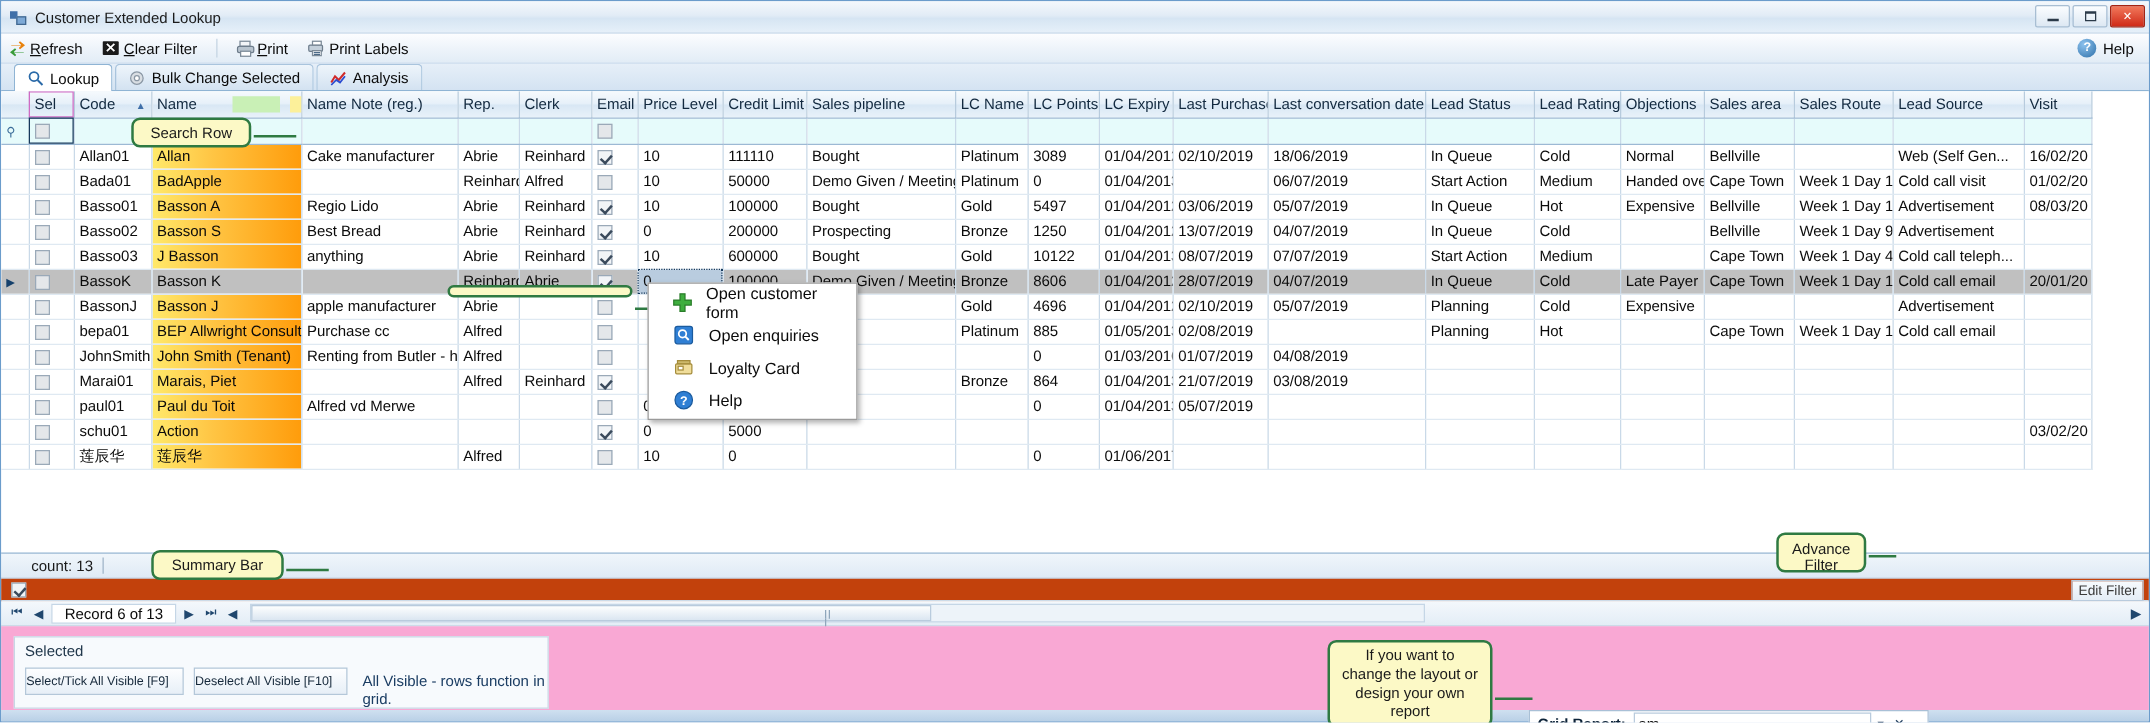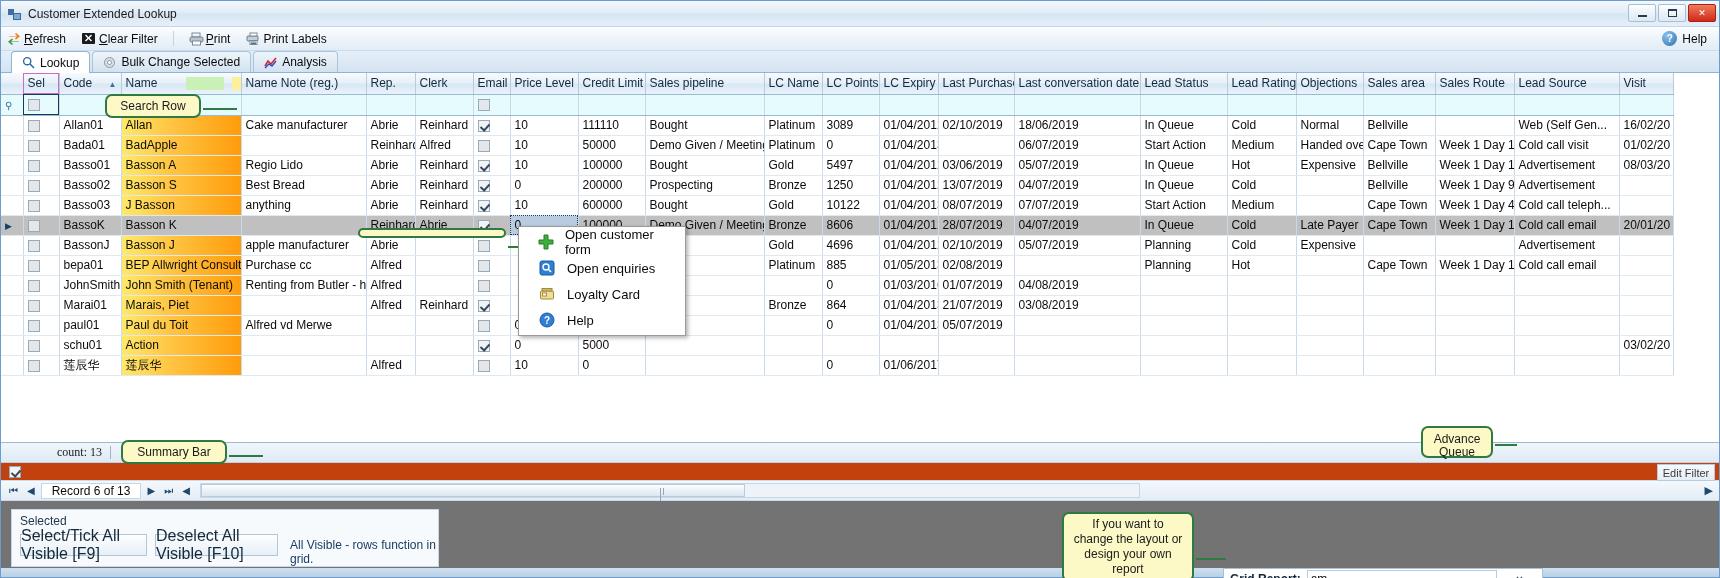--- a/index.html
+++ b/index.html
@@ -154,21 +154,21 @@
   .ctxmenu .row { display:flex; align-items:center; height:26px; padding-left:4px; }
   .ctxmenu .row .gl { width:24px; height:22px; display:flex;align-items:center;justify-content:center; }
   .ctxmenu .row .tx { font-size:13px; margin-left:8px; }
 
   
   .summarybar {
     height:21px; flex:0 0 21px; background: linear-gradient(to bottom,#f0f6fb,#dfeaf5);
     border-top:1px solid #9cb9d4; border-bottom:1px solid #bdd0e2;
     display:flex; align-items:center; position:relative; font-size:12px;
   }
-  .summarybar .count { margin-left:56px; color:#1a1a1a;font-family:Liberation Serif, serif; }
+  .summarybar .count { margin-left:24px; color:#1a1a1a; }
   .summarybar .divider { width:1px;height:13px;background:#9fb4c8;margin-left:8px;}
   .tickrow {
     height:18px; flex:0 0 18px; background:#c2410c; border-bottom:1px solid #cddbe8;
     display:flex; align-items:center; padding-left:8px; position:relative;
   }
   .navbar {
     height:20px; flex:0 0 20px; background: linear-gradient(to bottom,#f4f8fc,#e3edf6);
     display:flex; align-items:center; gap:3px; padding-left:5px; position:relative;
     border-bottom:1px solid #cddbe8;
   }
@@ -187,30 +187,30 @@
   }
   .hscroll .grip { position:absolute; left:49%; top:4px; width:8px; height:7px; }
   .hscroll .grip i { display:block; float:left; width:1px;height:7px;background:#8fa6bb;margin-right:2px;}
   .editfilter {
     position:absolute; right:4px; top:1px; height:17px; width:58px;
     border:1px solid #b9cbdd; background: linear-gradient(to bottom,#f7fafd,#e4edf6);
     font-size:11px; display:flex; align-items:center; justify-content:center; color:#3a3a3a;
   }
   .scrollright { position:absolute; right:6px; color:#20476e; font-size:11px; }
 
-  .bottompanel { flex:1 1 auto; background:#737373; position:relative; }
+  .bottompanel { flex:1 1 auto; background:#f9a8d4; position:relative; }
   .selgroup {
     position:absolute; left:10px; top:8px; width:428px; height:58px;
     border:1px solid #c8d7e5; background:#f7fafd;
   }
   .selgroup .cap { position:absolute; left:8px; top:4px; font-size:12px; color:#22384c; }
   .selgroup .btn {
     position:absolute; top:24px; height:22px; border:1px solid #b4c7d9;
     background: linear-gradient(to bottom,#fdfeff,#e7eff7);
-    font-size:16px; display:flex; align-items:center; justify-content:flex-start; color:#15283a;
+    font-size:10px; display:flex; align-items:center; justify-content:flex-start; color:#15283a;
   }
   .selgroup .b1 { left:8px; width:127px; }
   .selgroup .b2 { left:143px; width:123px; }
   .selgroup .note { position:absolute; left:278px; top:28px; font-size:12px; color:#1b3d63; }
 
   .gridreport {
     position:absolute; left:1222px; top:67px; width:320px; height:22px;
     border:1px solid #a9c0d6; background:#fff; display:flex; align-items:center;
   }
   .gridreport .lbl { font-weight:bold; font-size:12px; margin:0 6px 0 6px; color:#0d2338; }
@@ -836,21 +836,21 @@
       <span>count:</span>
       <span>13</span>
     </span>
     <span class="divider"></span>
     <div class="callout" style="left:120px; top:-3px; width:106px;">
       <span>Summary Bar</span>
       <span class="tail" style="left:106px; top:13px; width:34px;"></span>
     </div>
     <div class="callout" style="left:1420px; top:-17px; width:72px; line-height:13px; padding-top:5px; height:32px;">
       <span style="white-space:pre-line;">Advance
-Queue</span>
+Filter</span>
       <span class="tail" style="left:72px; top:16px; width:22px;"></span>
     </div>
   </div>
 
   <div class="tickrow">
     <span class="chk on"></span>
     <div class="editfilter">
       <span>Edit Filter</span>
     </div>
   </div>

